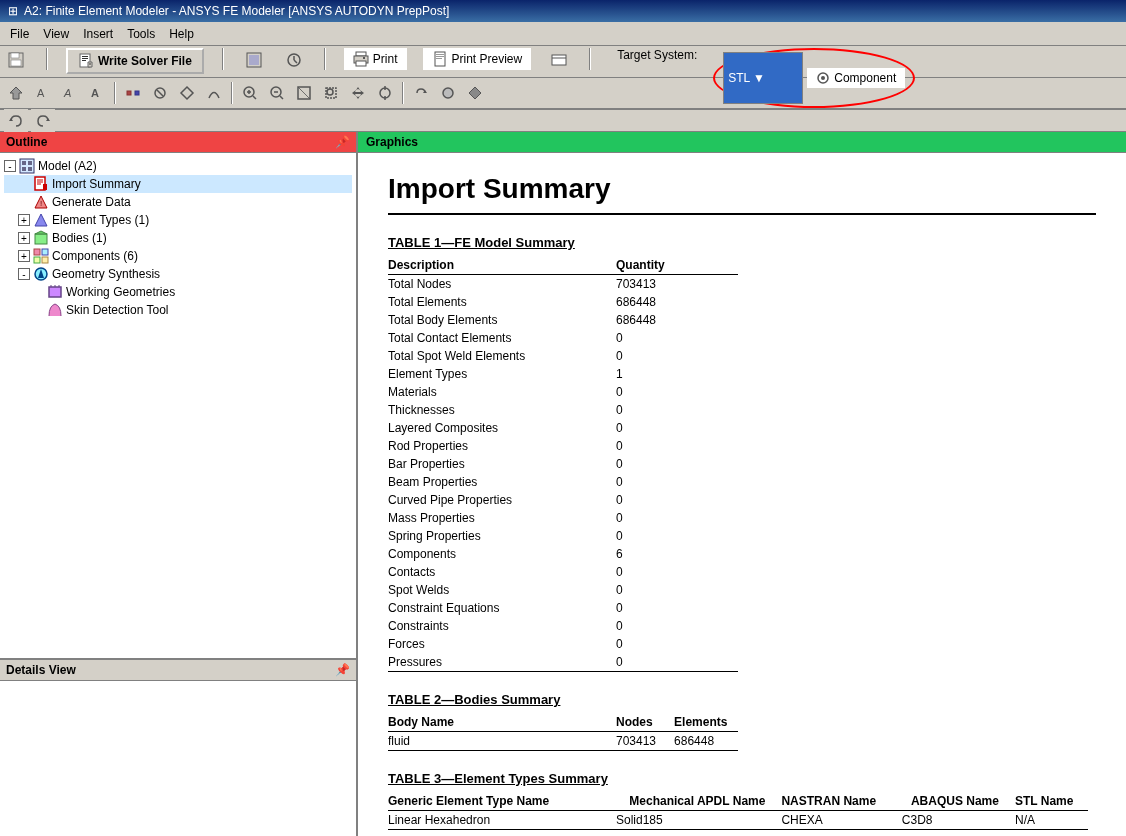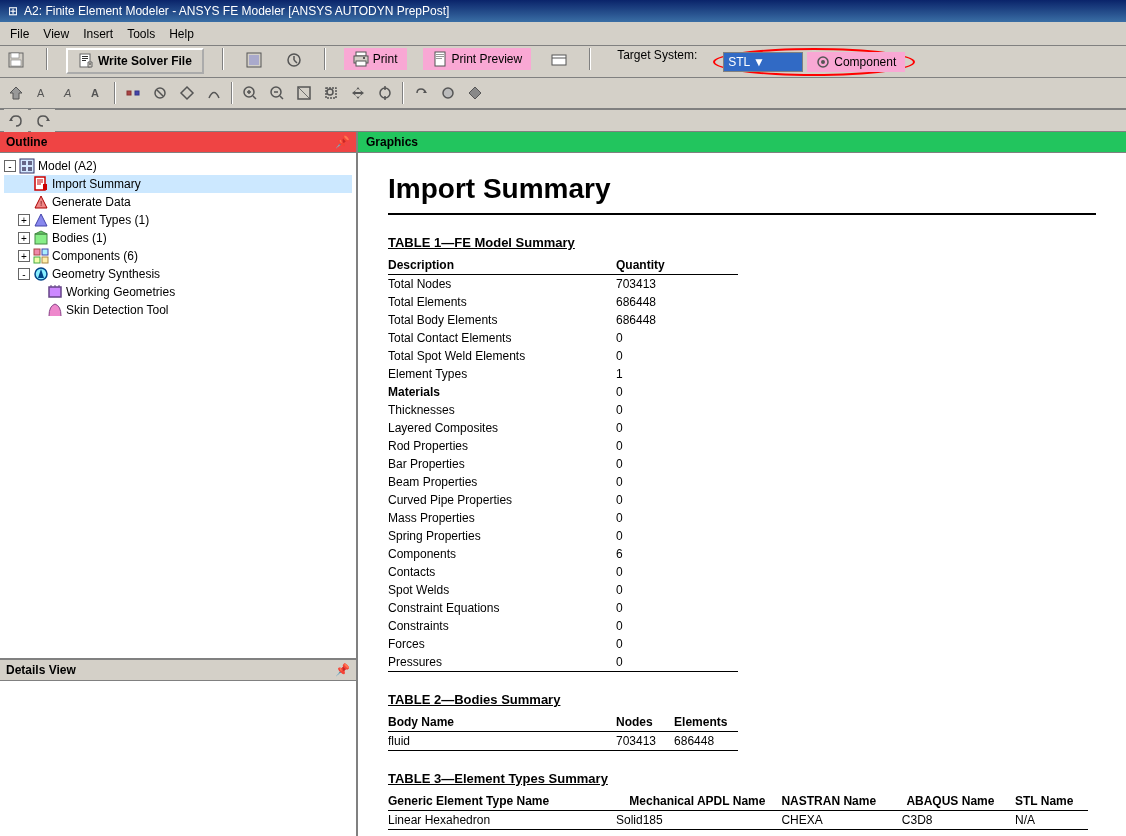--- a/index.html
+++ b/index.html
@@ -13,24 +13,24 @@
     .menu-item { padding: 2px 6px; font-size: 12px; cursor: pointer; }
 
     
     #toolbar1 { background: #d4d0c8; border-bottom: 1px solid #808080; display: flex; align-items: flex-start; padding: 2px 4px; gap: 16px; height: 32px; }
     #toolbar2 { background: #d4d0c8; border-bottom: 2px solid #808080; display: flex; align-items: center; padding: 2px 4px; gap: 3px; height: 32px; }
 
     .toolbar-btn { width: 24px; height: 24px; background: #d4d0c8; border: 1px solid transparent; display: flex; align-items: center; justify-content: center; cursor: pointer; font-size: 14px; }
     .toolbar-sep { width: 2px; height: 22px; border-left: 1px solid #808080; border-right: 1px solid #fff; margin: 0 2px; }
 
     .write-solver-btn { background: #d4d0c8; border: 2px outset #fff; padding: 3px 10px; font-size: 12px; font-weight: bold; cursor: pointer; display: flex; align-items: center; gap: 4px; }
-    .print-btn { background: #f9a8d4; border: 1px solid transparent; padding: 2px 8px; font-size: 12px; cursor: pointer; display: flex; align-items: center; gap: 4px; }
+    .print-btn { background: #ffffff; border: 1px solid transparent; padding: 2px 8px; font-size: 12px; cursor: pointer; display: flex; align-items: center; gap: 4px; }
 
     .target-label { font-size: 12px; margin-left: 8px; }
-    .target-dropdown { background: #316ac5; color: white; border: 1px solid #808080; padding: 2px 4px; font-size: 12px; min-width: 80px; display: inline-block; }
+    .target-dropdown { background: #316ac5; color: white; border: 1px solid #808080; padding: 18px 4px; font-size: 12px; min-width: 80px; display: inline-block; }
     .target-circle { border: 2px solid red; border-radius: 50%; padding: 2px 8px; display: flex; align-items: center; gap: 4px; }
 
     
     #main { display: flex; height: calc(836px - 22px - 24px - 32px - 32px); }
 
     
     #left-panel { width: 358px; display: flex; flex-direction: column; border-right: 2px solid #808080; background: #d4d0c8; }
 
     #outline-header { background: #ef4444; border-bottom: 1px solid #808080; padding: 3px 6px; font-size: 12px; font-weight: bold; display: flex; justify-content: space-between; align-items: center; }
     #outline-content { flex: 1; background: white; overflow-y: auto; padding: 4px; }
@@ -455,21 +455,21 @@
               </tr>
               <tr>
                 <td style="padding-left: 0px;">Total Spot Weld Elements</td>
                 <td>0</td>
               </tr>
               <tr>
                 <td style="padding-left: 0px;">Element Types</td>
                 <td>1</td>
               </tr>
               <tr>
-                <td style="padding-left: 0px; font-weight: bold;">Materials</td>
+                <td style="padding-left: 0px;">Materials</td>
                 <td>0</td>
               </tr>
               <tr>
                 <td style="padding-left: 0px;">Thicknesses</td>
                 <td>0</td>
               </tr>
               <tr>
                 <td style="padding-left: 0px;">Layered Composites</td>
                 <td>0</td>
               </tr>
@@ -550,21 +550,21 @@
       </div>
 
       <div style="margin-top:10px;">
         <p class="section-title">TABLE 3—Element Types Summary</p>
         <table class="data-table" style="width: 700px;">
           <thead>
             <tr>
               <th style="text-align:left; padding-left:0;">Generic Element Type Name</th>
               <th style="text-align:right;">Mechanical APDL Name</th>
               <th style="text-align:left;">NASTRAN Name</th>
-              <th style="text-align:center;">ABAQUS Name</th>
+              <th style="text-align:right;">ABAQUS Name</th>
               <th style="text-align:left;">STL Name</th>
             </tr>
           </thead>
           <tbody id="table3-body">
               <tr>
                 <td style="padding-left: 0px; border-bottom: 1px solid rgb(0, 0, 0);">Linear Hexahedron</td>
                 <td style="border-bottom: 1px solid rgb(0, 0, 0);">Solid185</td>
                 <td style="border-bottom: 1px solid rgb(0, 0, 0);">CHEXA</td>
                 <td style="border-bottom: 1px solid rgb(0, 0, 0);">C3D8</td>
                 <td style="border-bottom: 1px solid rgb(0, 0, 0);">N/A</td>

